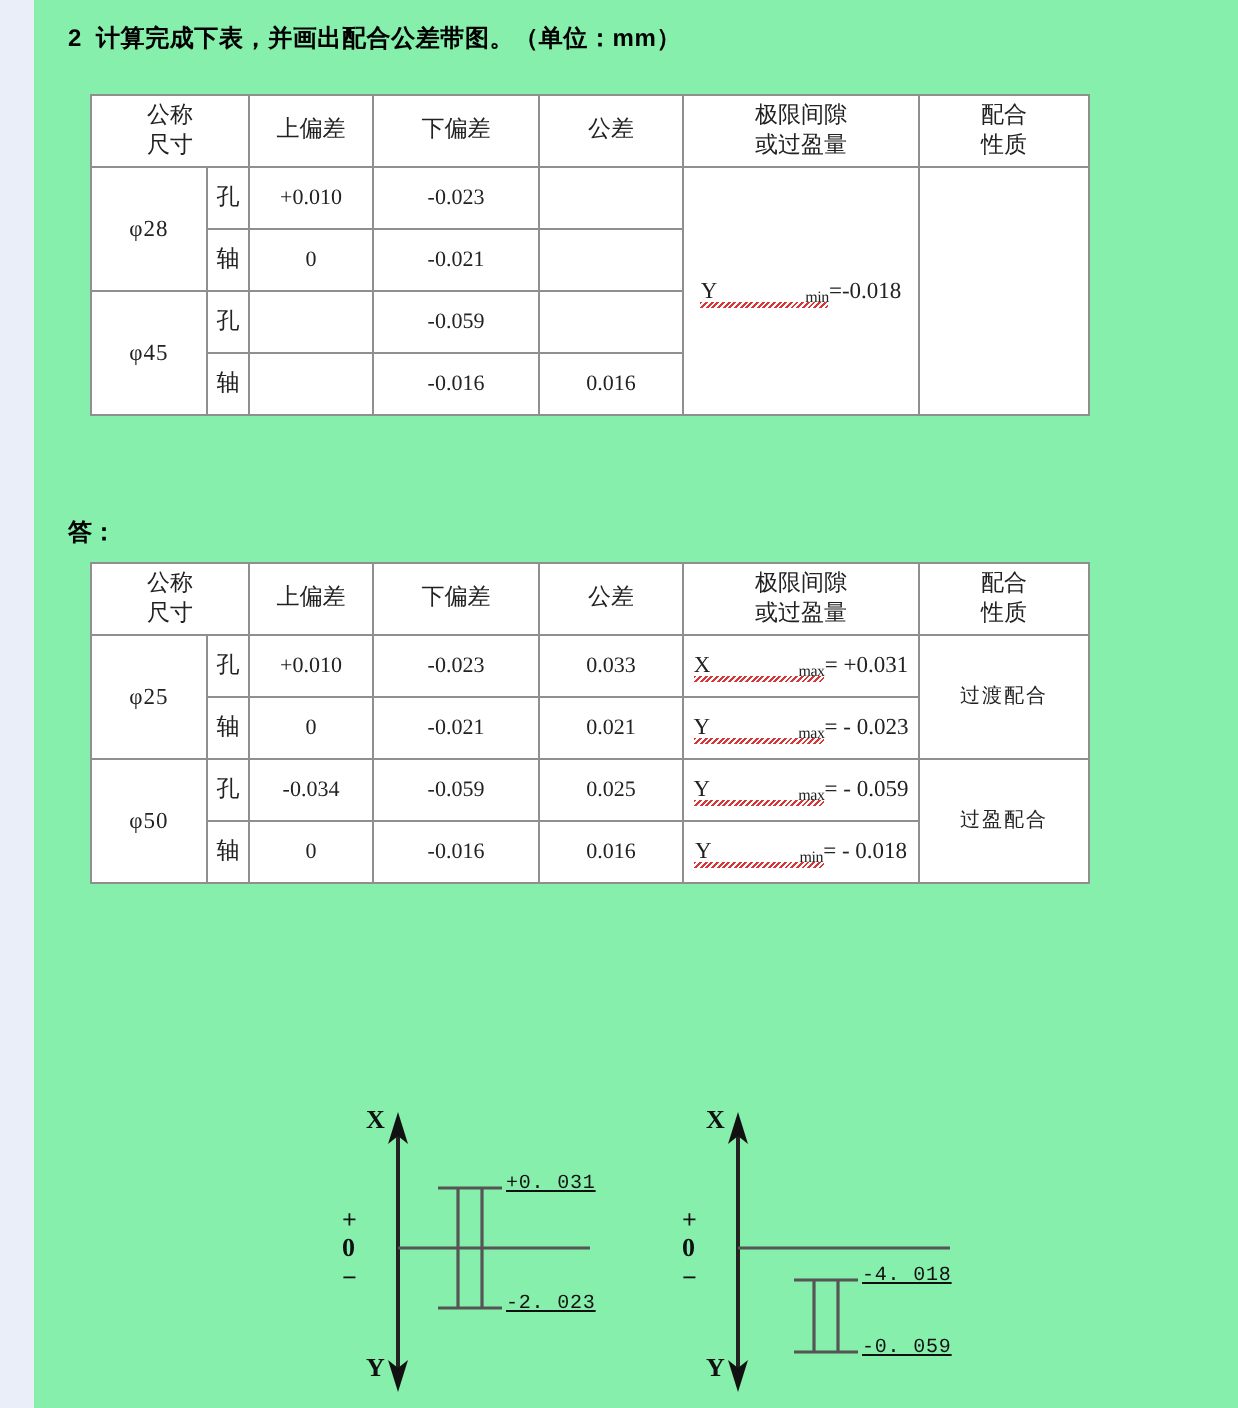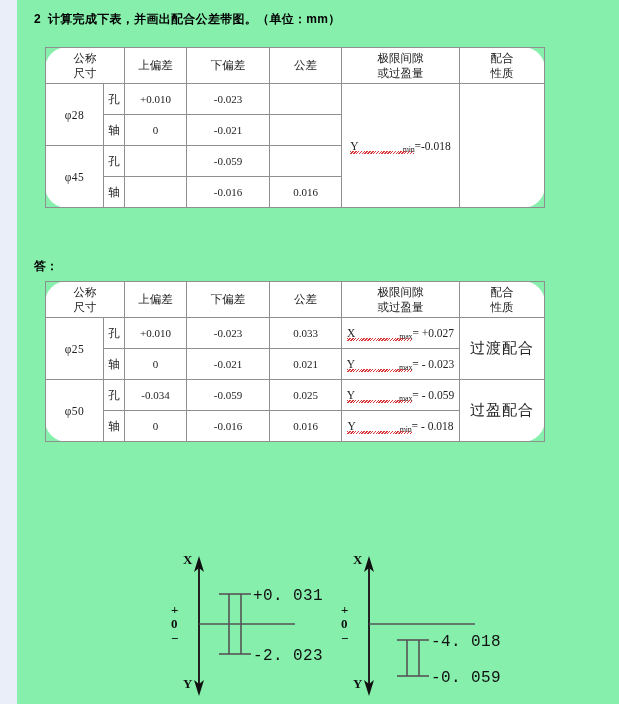--- a/index.html
+++ b/index.html
@@ -54,21 +54,20 @@
   }
 
   
   table.tol {
     position: absolute;
     border-collapse: collapse;
     table-layout: fixed;
     font-size: 11px;
     color: #222;
     background: #fff;
-    border-radius: 22px;
   }
   table.tol td {
     border: 1px solid #8f8f8f;
     text-align: center;
     vertical-align: middle;
     padding: 0 2px;
     line-height: 1.28;
   }
   table.tol td.hd {
     font-size: 11.5px;
@@ -85,21 +84,21 @@
   .c-gap   { width: 118px; }
   .c-fit   { width: 85px; }
 
   .hdr-line2 { display: block; }
 
   .rowh { height: 33px; }
   .rowb { height: 31px; }
 
   .dimcell { font-size: 11.5px; letter-spacing: 0.5px; }
   .partcell { font-size: 11.5px; }
-  .fitcell { font-size: 15px; letter-spacing: 1px; }
+  .fitcell { font-size: 10px; letter-spacing: 1px; }
 
   
   .sym {
     position: relative;
     white-space: nowrap;
     padding-bottom: 1px;
   }
   .sym .sq {
     position: absolute;
     left: 0; right: 0; bottom: -1px;
@@ -138,24 +137,25 @@
   .diagram .sign {
     position: absolute;
     font-family: "Liberation Serif", "DejaVu Serif", serif;
     font-size: 13px;
     font-weight: bold;
     color: #111;
   }
   .diagram .val {
     position: absolute;
     font-family: "Liberation Mono", "DejaVu Sans Mono", monospace;
-    font-size: 16px;
+    font-size: 10px;
     letter-spacing: 0.4px;
     color: #111;
     white-space: nowrap;
+    text-decoration: underline;
   }
   .diagram svg { position: absolute; left: 0; top: 0; }
 </style>
 </head>
 <body>
 
 <div id="left-gutter"></div>
 
 <div id="page">
 
@@ -259,21 +259,21 @@
     </tr>
 
     <tr class="rowb">
       <td class="dimcell" rowspan="2">φ25</td>
       <td class="partcell">孔</td>
       <td>+0.010</td>
       <td>-0.023</td>
       <td>0.033</td>
       <td>
         <span class="formula">
-          <span class="sym"><span>X</span><sub>max</sub><span class="sq"></span></span><span>= +0.027</span>
+          <span class="sym"><span>X</span><sub>max</sub><span class="sq"></span></span><span>= +0.031</span>
         </span>
       </td>
       <td rowspan="2" class="fitcell">过渡配合</td>
     </tr>
     <tr class="rowb">
       <td class="partcell">轴</td>
       <td>0</td>
       <td>-0.021</td>
       <td>0.021</td>
       <td>

